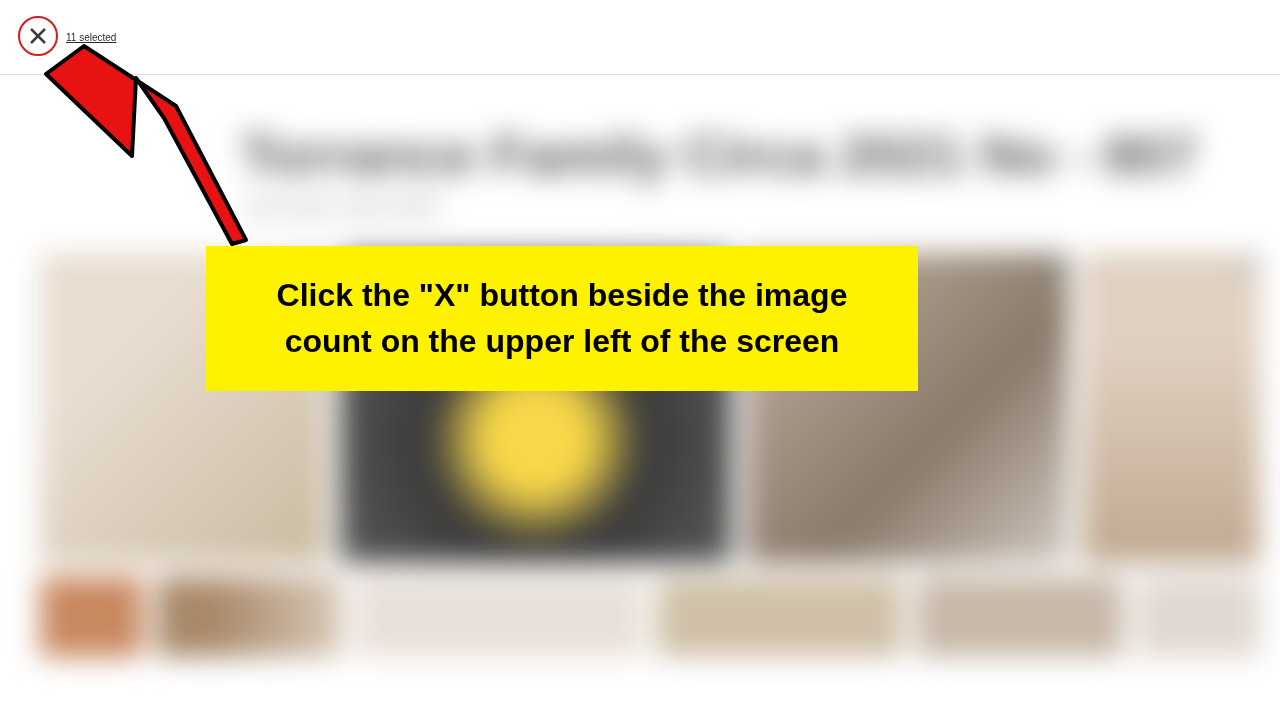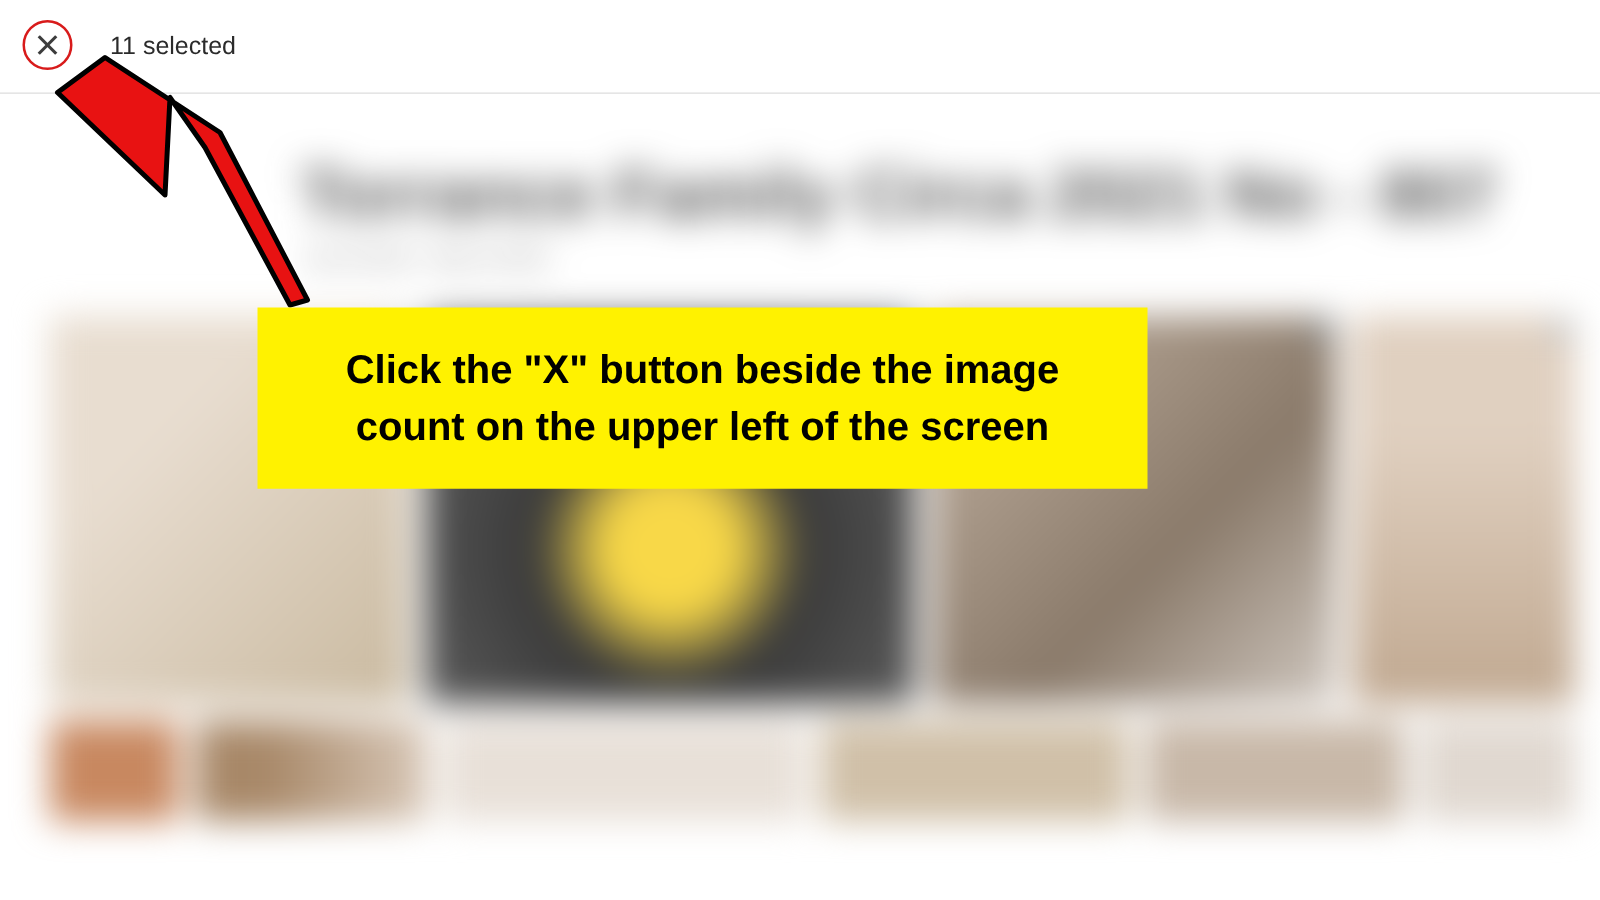--- a/index.html
+++ b/index.html
@@ -28,23 +28,24 @@
     }
     
     .close-x {
       width: 18px;
       height: 18px;
       stroke: #3c3c3c;
       stroke-width: 2.5;
     }
     
     .selected-text {
-      margin-left: 30px;
-      font-size: 20px;
+      margin-left: 8px;
+      font-size: 10px;
       color: #2b2b2b;
+      text-decoration: underline;
     }
     
     .blurred-content {
       position: absolute;
       top: 62px;
       left: 0;
       right: 0;
       bottom: 0;
       filter: blur(14px);
       padding: 60px 220px 0;

